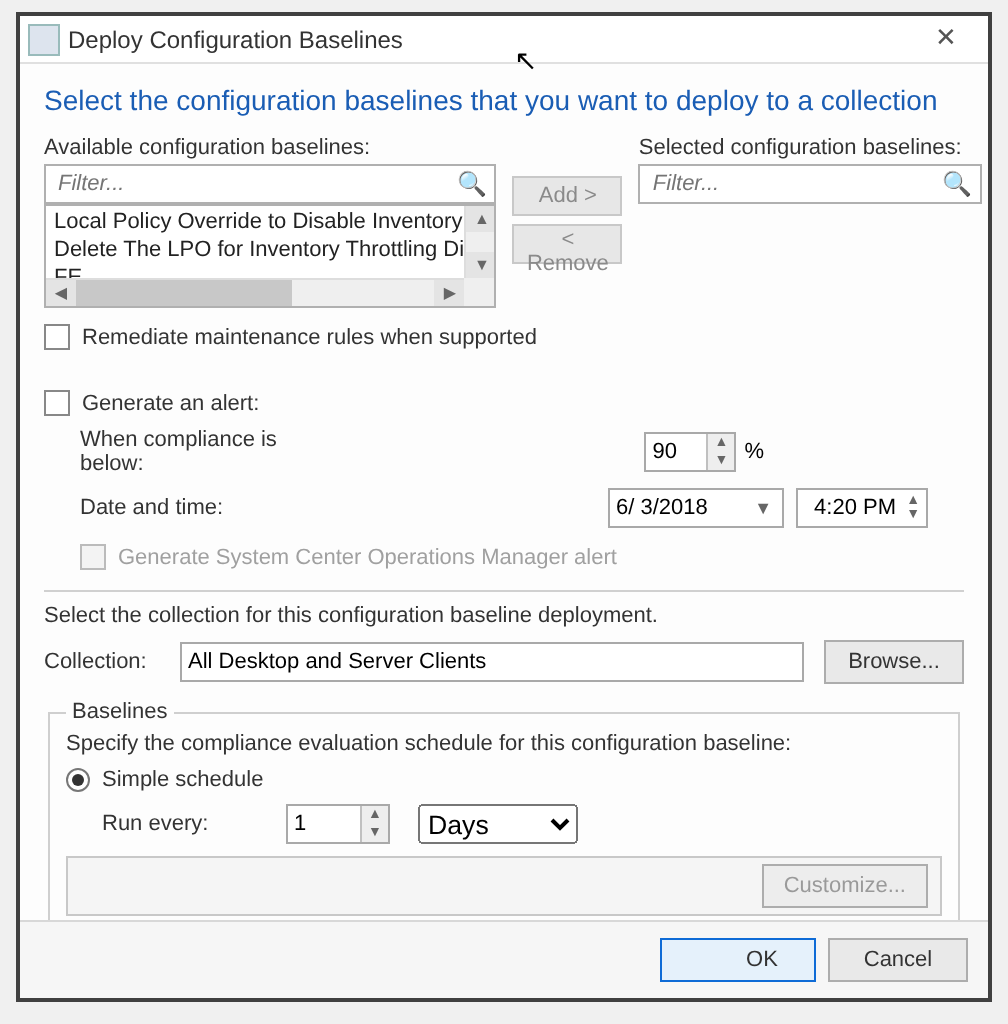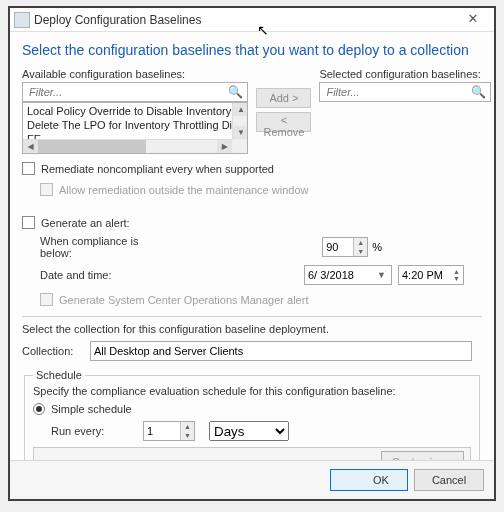--- a/index.html
+++ b/index.html
@@ -188,21 +188,21 @@
     margin-right:-3px; margin-top:-1px; margin-bottom:-1px;
   }
   .spin .spin-btns span {
     width:13px; height:9px; font-size:7px; line-height:9px;
     text-align:center; background:#eee; color:#666;
   }
   .date { width:88px; display:inline-flex; align-items:center; }
   .date .dval { flex:1; }
   .date .dd { color:#666; font-size:9px; padding:0 2px; }
   .time { width:66px; display:inline-flex; align-items:center; }
-  .time .tval { flex:1; }
+  .time .tval { flex:1;text-align:center; }
   .divider { border:none; border-top:1px solid #d0d0d0; margin:10px 0 6px 0; }
   .tf.wide { flex:1; height:20px; }
   .btn {
     border: 1px solid #adadad;
     background: #e9e9e9;
     height: 22px;
     min-width: 70px;
     font-size: 11px;
     color: #333;
     padding: 0 10px;
@@ -306,25 +306,21 @@
         <div class="list-label">Selected configuration baselines:</div>
         <div class="filter">
           <input placeholder="Filter..." style="">
           <span class="mag">🔍</span>
         </div>
       </div>
     </div>
 
     <div class="check-row">
       <span class="cb"></span>
-      <span>Remediate noncompliant every when supported</span>
-    </div>
-    <div class="check-row disabled indent">
-      <span class="cb"></span>
-      <span>Allow remediation outside the maintenance window</span>
+      <span>Remediate maintenance rules when supported</span>
     </div>
 
     <div class="alert-block">
       <div class="check-row">
         <span class="cb"></span>
         <span>Generate an alert:</span>
       </div>
       <div class="row">
         <span class="lbl">When compliance is below:</span>
         <div style="flex:1"></div>
@@ -361,24 +357,25 @@
       </div>
     </div>
 
     <hr class="divider">
 
     <div style="color:#333">Select the collection for this configuration baseline deployment.</div>
     <div class="row">
       <span class="lbl noindent" style="width:60px">Collection:</span>
       <input class="tf wide" readonly="" value="All Desktop and Server Clients" style="">
       <span style="width:10px"></span>
+      <button class="btn">Browse...</button>
     </div>
 
     <fieldset class="schedule">
-      <legend>Schedule</legend>
+      <legend>Baselines</legend>
       <div style="color:#333">Specify the compliance evaluation schedule for this configuration baseline:</div>
       <div class="check-row" style="margin-top:6px">
         <span class="radio checked"></span>
         <span>Simple schedule</span>
       </div>
       <div class="row">
         <span class="lbl" style="width:110px">Run every:</span>
         <span class="spin" style="width:52px">
           <span class="spin-val">1</span>
           <span class="spin-btns">

